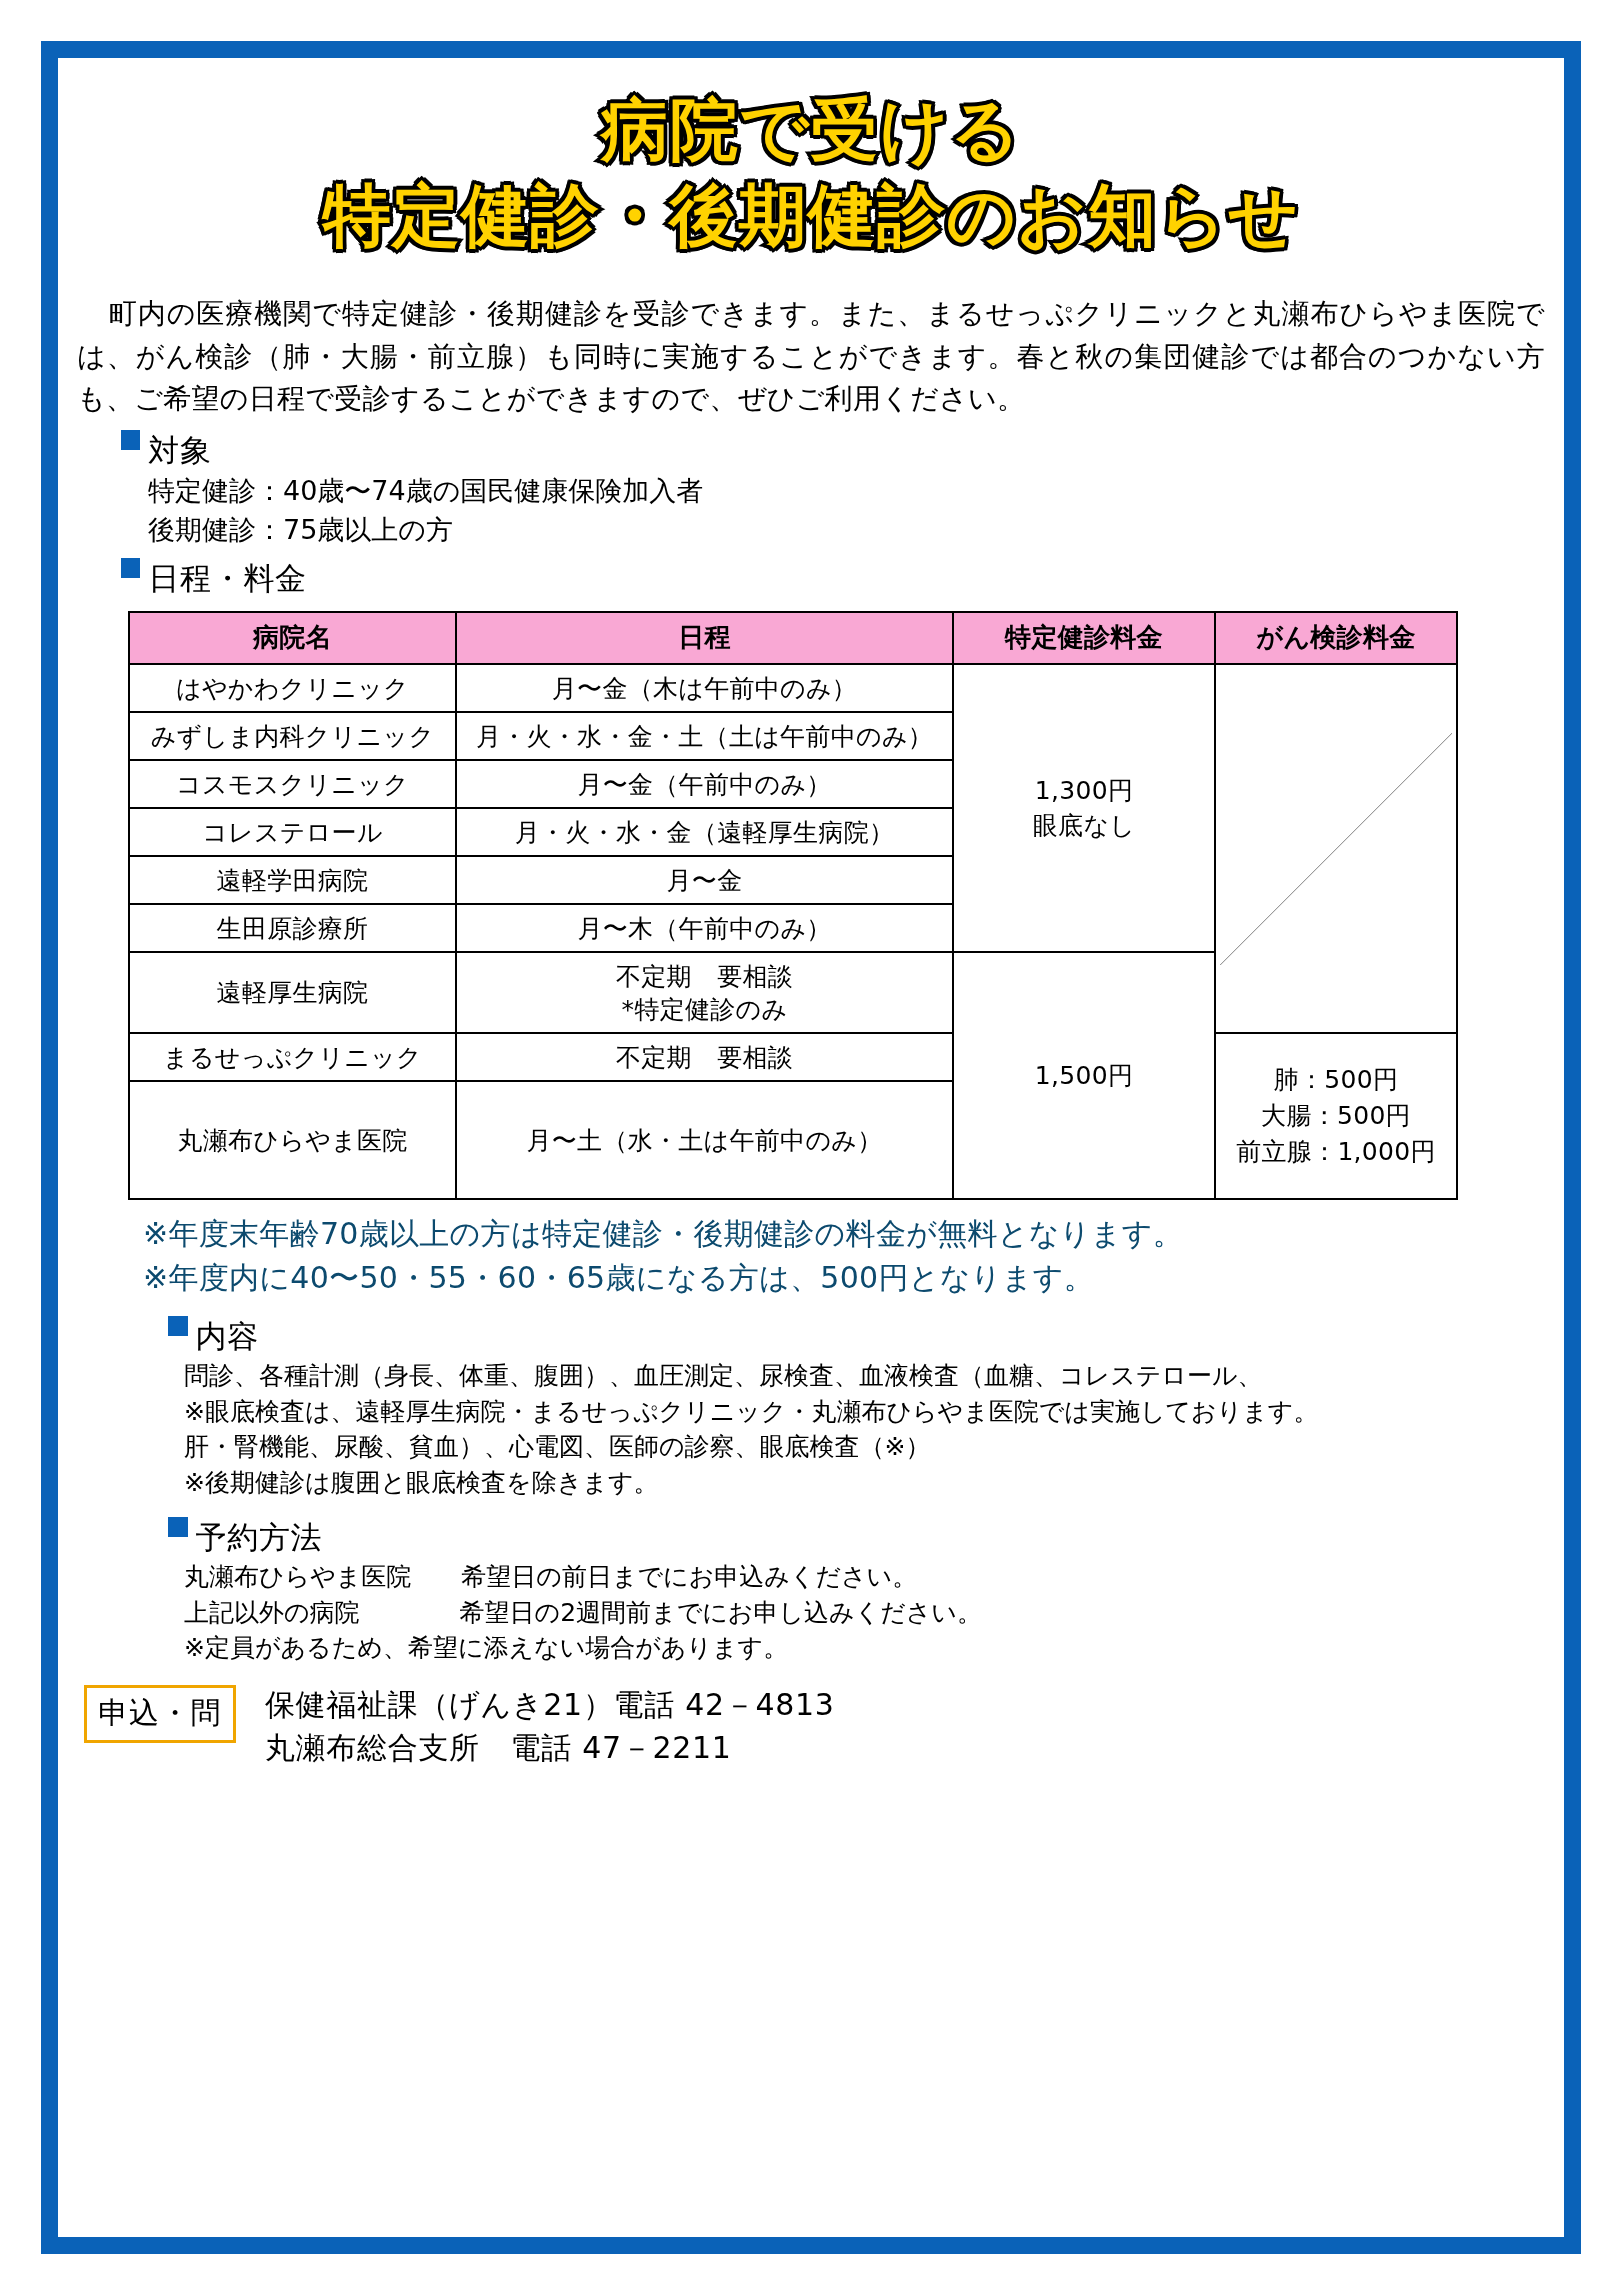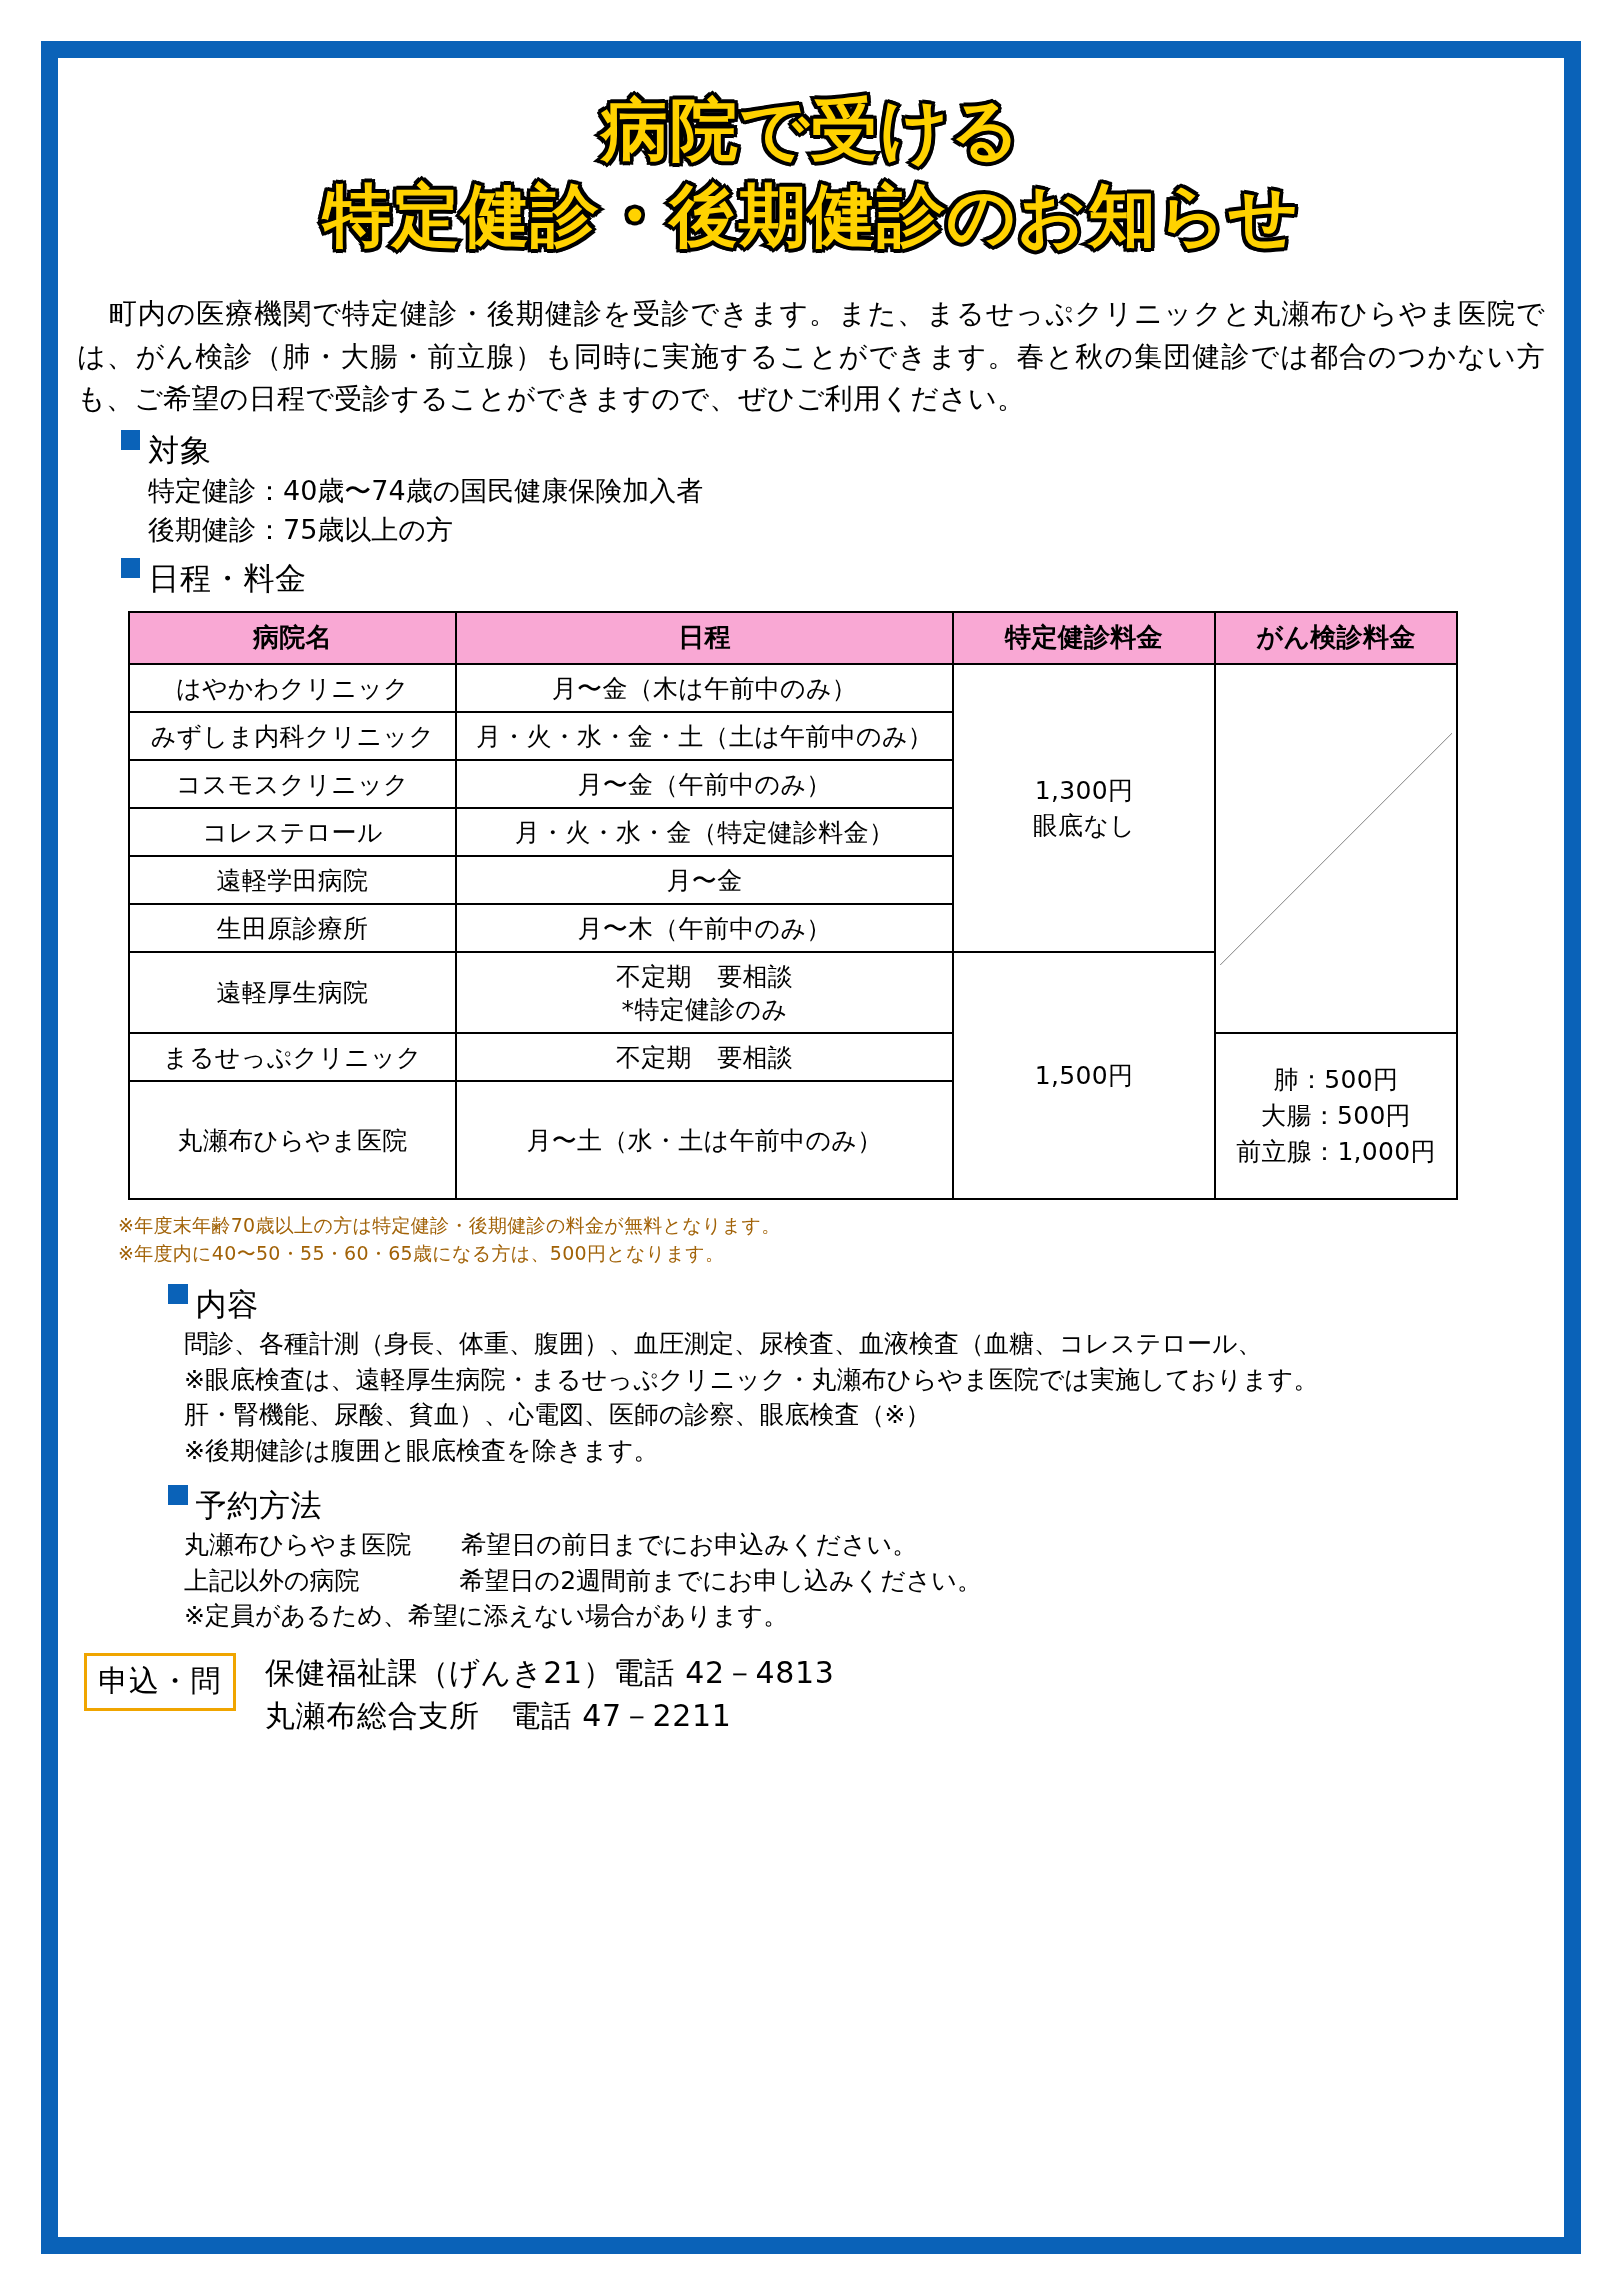--- a/index.html
+++ b/index.html
@@ -127,23 +127,23 @@
   td.sched { font-size: 25px; }
   td.fee { font-size: 25.5px; line-height: 1.4; }
   td.cancer { font-size: 24px; text-align: left; padding-left: 14.4px; line-height: 1.45; }
   .cell-left { text-align: left; padding-left: 15.7px; }
   .diag-cell { padding: 0; position: relative; }
   .diag-cell svg { display:block; width: 100%; height: 100%; }
 
   
   .red-note {
     margin-top: 11.8px;
-    margin-left: 41px;
-    color: #a16207;
-    font-size: 19px;
+    margin-left: 66px;
+    color: #0c4a6e;
+    font-size: 30px;
     line-height: 1.45;
     letter-spacing: 0.3px;
   }
 
   
   .body-lines {
     margin-left: 107px;
     font-size: 25px;
     line-height: 1.42;
   }
@@ -230,21 +230,21 @@
           <tr>
             <td class="name">みずしま内科クリニック</td>
             <td class="sched">月・火・水・金・土（土は午前中のみ）</td>
           </tr>
           <tr>
             <td class="name">コスモスクリニック</td>
             <td class="sched cell-left">月〜金（午前中のみ）</td>
           </tr>
           <tr>
             <td class="name">コレステロール</td>
-            <td class="sched cell-left">月・火・水・金（特定健診料金）</td>
+            <td class="sched cell-left">月・火・水・金（遠軽厚生病院）</td>
           </tr>
           <tr>
             <td class="name">遠軽学田病院</td>
             <td class="sched cell-left">月〜金</td>
           </tr>
           <tr>
             <td class="name">生田原診療所</td>
             <td class="sched cell-left">月〜木（午前中のみ）</td>
           </tr>
           <tr>

